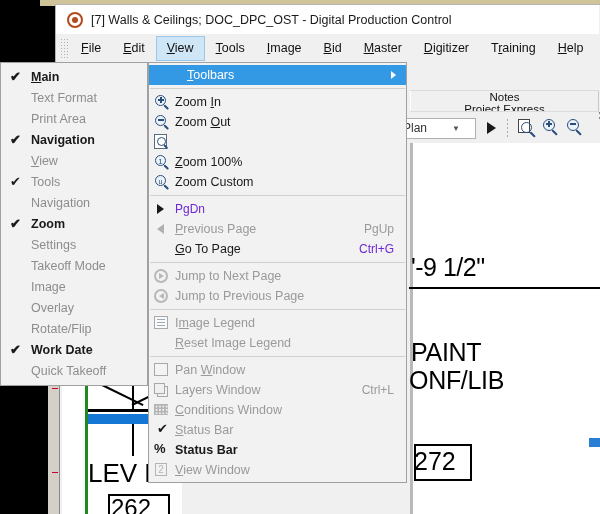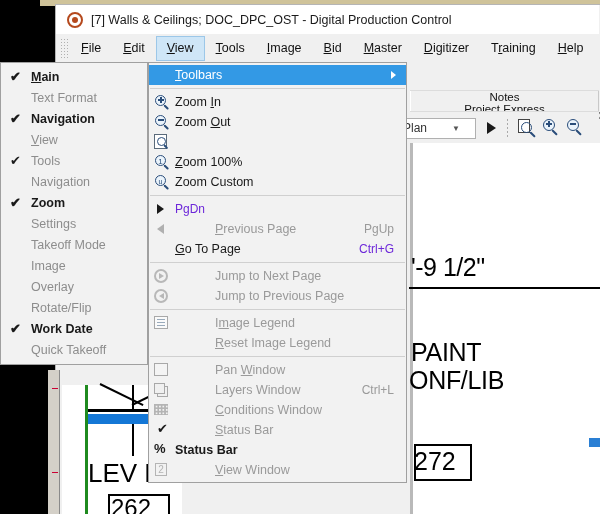--- a/index.html
+++ b/index.html
@@ -109,23 +109,23 @@
   #bg-box{left:108px;top:494px;width:62px;height:26px;border:2.5px solid #000;box-sizing:border-box;}
   #bg-box span{position:absolute;left:1px;top:-2px;font-size:24px;}
   #bg-left-gray{left:48px;top:370px;width:12px;height:144px;background:#d4d0c8;border-right:1px solid #8a8a8a;box-sizing:border-box;}
   #bg-red1{left:52px;top:388px;width:6px;height:1px;background:#c03;}
   #bg-red2{left:52px;top:472px;width:6px;height:1px;background:#c03;}
 
   
   #view-menu{left:148px;top:62px;width:259px;background:#f2f2f2;
      border:1px solid #a0a0a0;box-sizing:border-box;padding:2px 0 2px 0;}
   .mi{height:20px;display:flex;align-items:center;position:relative;font-size:12.5px;color:#1a1a1a;}
-  .mi.dis{color:#9a9a9a;gap:40px;}
+  .mi.dis{color:#9a9a9a;}
   .mi.bold{font-weight:bold;}
-  .mi.sel{background:#3399e5;color:#fff;}
+  .mi.sel{background:#3399e5;color:#fff;gap:12px;}
   .mi .gut{width:26px;height:20px;flex:none;position:relative;}
   .mi .lbl{flex:1;white-space:nowrap;}
   .mi .sc{color:#6d28d9;font-size:12px;padding-right:12px;white-space:nowrap;}
   .mi.dis .sc{color:#9a9a9a;}
   .sub-arrow{position:absolute;right:10px;top:6px;width:0;height:0;
      border-top:4px solid transparent;border-bottom:4px solid transparent;border-left:5px solid #fff;}
   .msep{height:1px;background:#d0d0d0;margin:3px 1px 3px 1px;}
   .chk{position:absolute;left:8px;top:3px;width:11px;height:11px;color:#1a1a1a;
      font-size:13px;line-height:11px;}
 
@@ -435,20 +435,24 @@
   <div class="si on">
     <span class="sgut">
         <span class="schk">✔</span>
       </span>
     <span class="slbl"><span class="mnem">M</span>ain</span>
     </div>
   <div class="si">
     <span class="sgut"></span>
     <span class="slbl">Text Format</span>
     </div>
+  <div class="si">
+    <span class="sgut"></span>
+    <span class="slbl">Print Area</span>
+    </div>
   <div class="si on">
     <span class="sgut">
         <span class="schk">✔</span>
       </span>
     <span class="slbl">Navigation</span>
     </div>
   <div class="si">
     <span class="sgut"></span>
     <span class="slbl"><span class="mnem">V</span>iew</span>
     </div>

